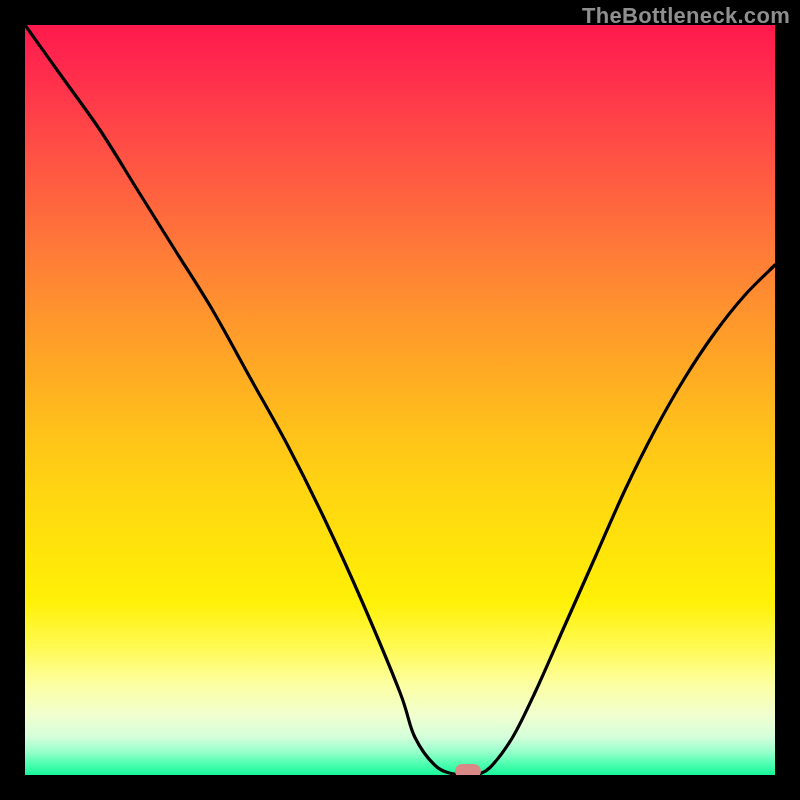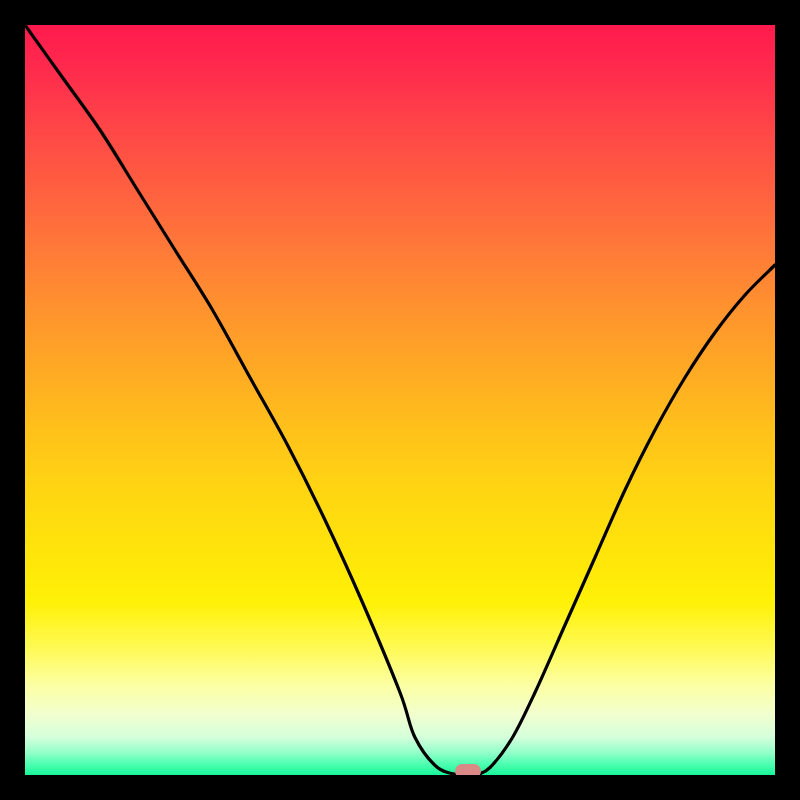--- a/index.html
+++ b/index.html
@@ -76,20 +76,21 @@
     font-size: 22px;
     font-weight: 600;
     color: #8f8f8f;
     letter-spacing: 0.3px;
   }
 </style>
 </head>
 <body>
 
 <div class="frame">
+  <div class="watermark">TheBottleneck.com</div>
 
   <div class="plot">
     <div class="gradient"></div>
 
     <svg class="curve-svg" viewBox="0 0 750 750" preserveAspectRatio="none">
       <path fill="none" stroke="#000" stroke-width="3.2" stroke-linejoin="round" stroke-linecap="round" d="M 0 0 C 6.25 8.75 25 35 37.5 52.5 C 50 70 62.5 86.25 75 105 C 87.5 123.75 100 145 112.5 165 C 125 185 137.5 205 150 225 C 162.5 245 175 263.75 187.5 285 C 200 306.25 212.5 330 225 352.5 C 237.5 375 250 396.25 262.5 420 C 275 443.75 287.5 468.75 300 495 C 312.5 521.25 325 548.75 337.5 577.5 C 350 606.25 366.25 645 375 667.5 C 383.75 690 383.75 700 390 712.5 C 396.25 725 405.00000000000006 736.25 412.50000000000006 742.5 C 420.00000000000006 748.75 428.74999999999994 748.75 434.99999999999994 750 C 441.24999999999994 751.25 445 751.25 450 750 C 455 748.75 458.75 748.75 465 742.5 C 471.25 736.25 480 725 487.5 712.5 C 495 700 501.25000000000006 686.25 510.00000000000006 667.5 C 518.75 648.75 530 622.5 540 600 C 550 577.5 560 555 570 532.5 C 580 510 590 486.25 600 465 C 610 443.75 620 423.75 630 405 C 640 386.25 650 368.75 660 352.5 C 670 336.25 680 321.25 690 307.5 C 700 293.75 710 281.25 720 270 C 730 258.75 745 244.99999999999994 750 239.99999999999994"></path>
     </svg>
 
     <div class="marker" style="left: 442.5px; top: 746px;"></div>
   </div>

